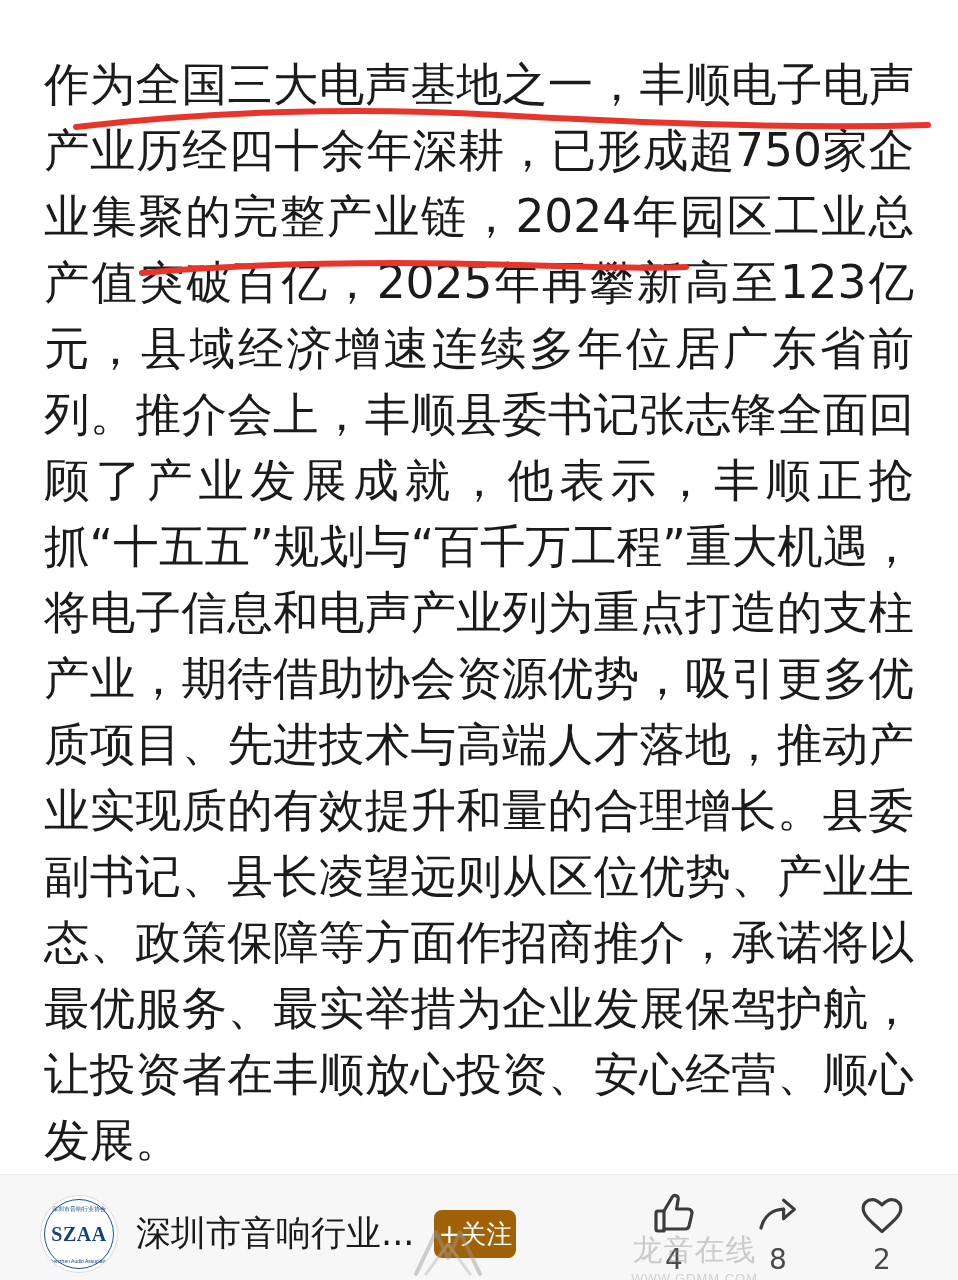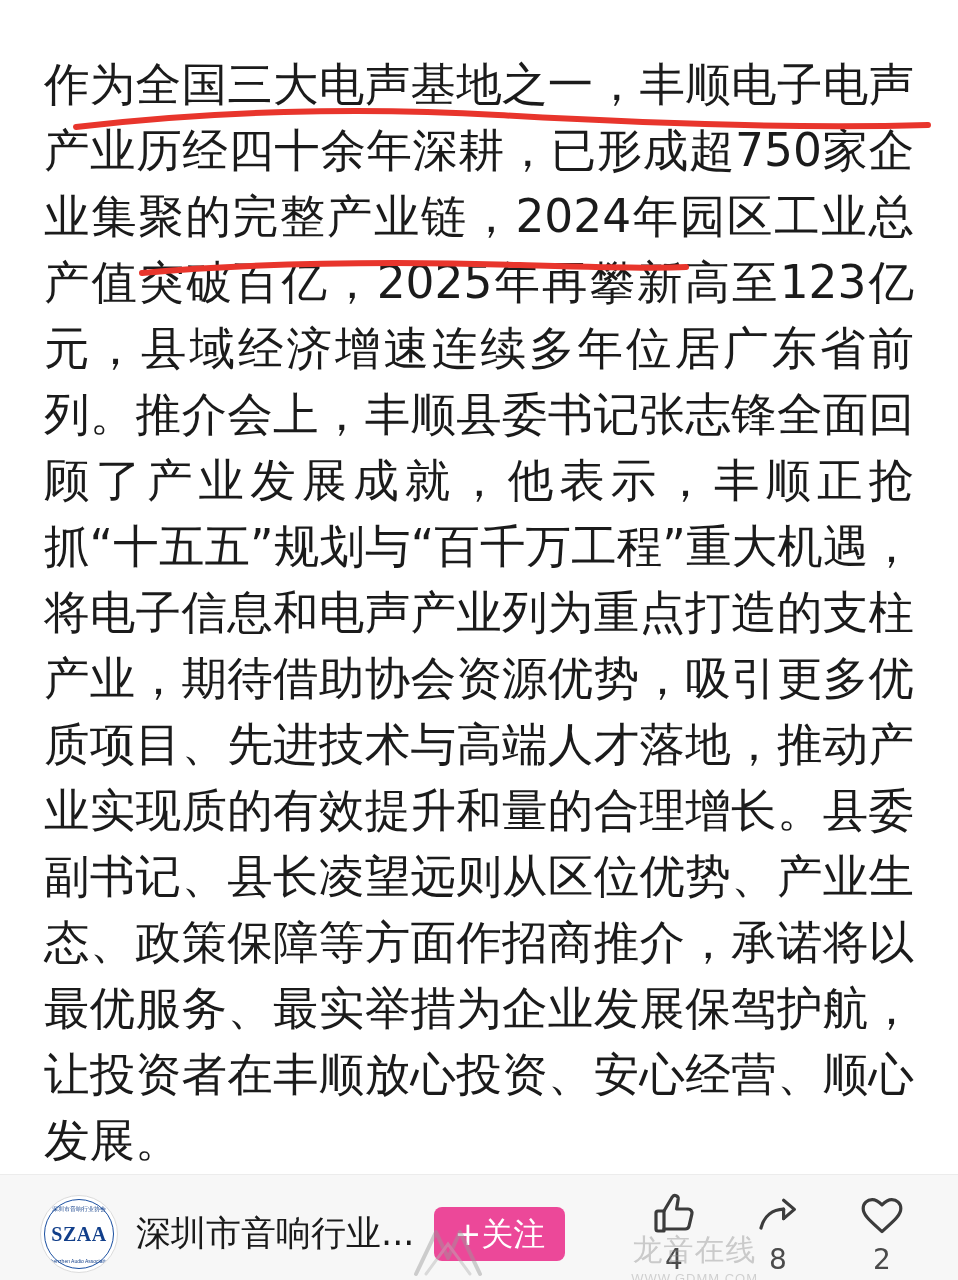--- a/index.html
+++ b/index.html
@@ -105,26 +105,26 @@
     margin-left: 18px;
     font-family: "DejaVu Sans", "Liberation Sans", sans-serif;
     font-size: 35px;
     color: #1b1b1b;
     max-width: 300px;
     white-space: nowrap;
     overflow: hidden;
   }
   .follow-btn {
     margin-left: 20px;
-    background: #ec4899;
+    background: #a16207;
     color: #ffffff;
     border-radius: 8px;
     font-family: "DejaVu Sans", "Liberation Sans", sans-serif;
-    font-size: 32px;
-    padding: 11px 20px;
+    font-size: 26px;
+    padding: 11px 4px;
     line-height: 1;
     border: none;
     cursor: pointer;
     white-space: nowrap;
   }
   .engagement {
     margin-left: auto;
     display: flex;
     align-items: flex-start;
     gap: 56px;

